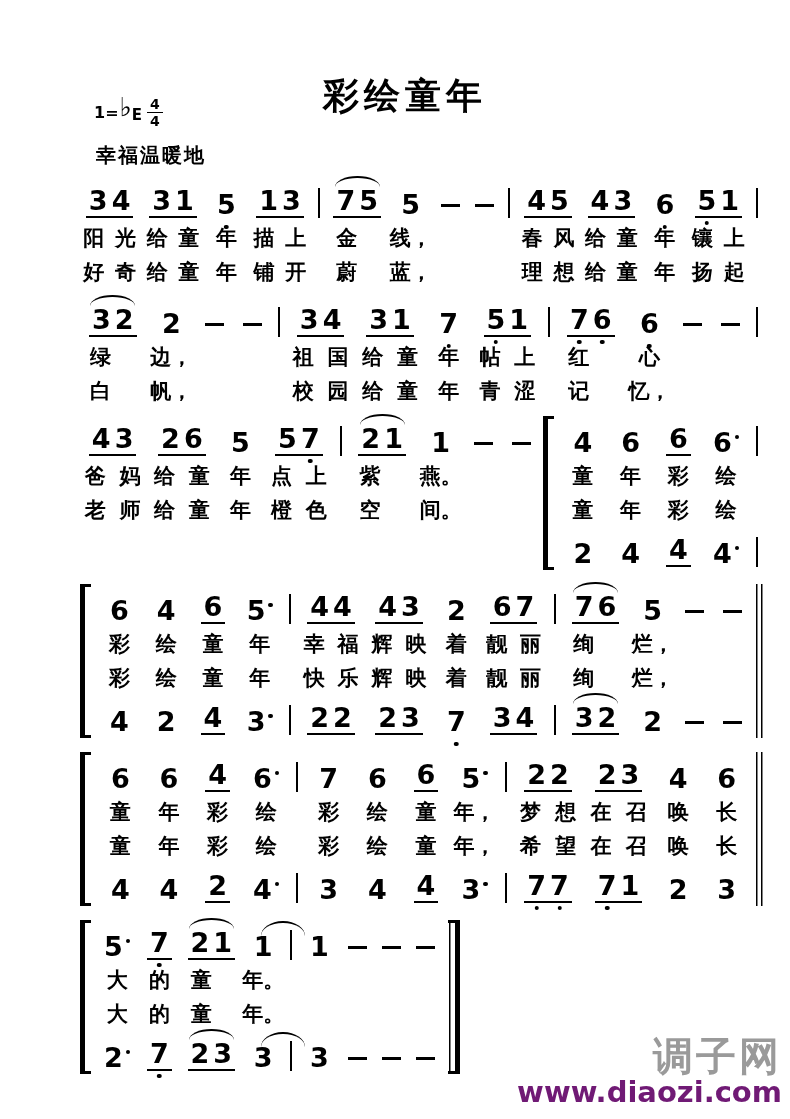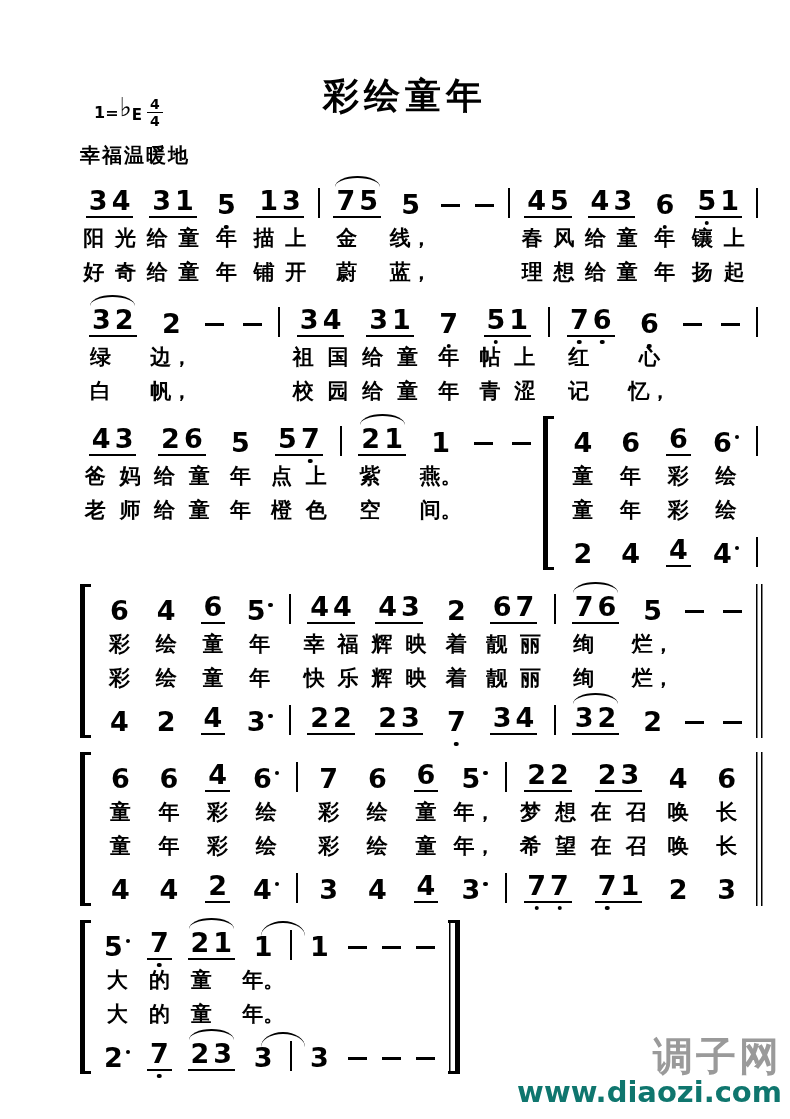--- a/index.html
+++ b/index.html
@@ -13,21 +13,21 @@
   .key{position:absolute;top:94px;left:94px;display:flex;align-items:flex-start;
        font-weight:700;font-family:"DejaVu Sans",sans-serif;}
   .key .kp{font-size:16px;margin-top:9px;}
   .key .flat{font-size:26px;line-height:1;margin:0 0 0 1px;}
   .key .klet{font-size:15px;margin-top:12px;}
   .key .fr{display:inline-flex;flex-direction:column;align-items:center;
            font-size:14px;line-height:1.15;margin-left:5px;margin-top:2px;}
   .key .fr .num{border-bottom:1.5px solid #000;padding:0 3px;}
   .credits{position:absolute;top:102px;right:52px;text-align:right;
            font-size:19px;font-weight:700;line-height:1.75;}
-  .tempo{position:absolute;top:142px;left:80px;font-size:20px;font-weight:700;letter-spacing:2px;}
+  .tempo{position:absolute;top:142px;left:96px;font-size:20px;font-weight:700;letter-spacing:2px;}
 
   
   #score{position:absolute;top:178px;left:78px;right:26px;}
   .sys{display:flex;align-items:stretch;margin-bottom:8px;}
   .sys.v2{margin-bottom:14px;}
   .sys:last-child{width:56%;}
 
   .tok{display:flex;flex-direction:column;flex:1 1 0;min-width:0;}
   .tok.bar{flex:0 0 14px;}
   .rn{height:40px;display:flex;align-items:flex-end;justify-content:center;
@@ -1574,15 +1574,15 @@
               <span class="dash"></span>
             </div>
           </div>
         </div>
         <div class="endbrk"></div>
       </div>
     </div>
 
   <div class="wm">
     <div class="wm-name" style="color: rgb(154, 154, 154);">调子网</div>
-    <div class="wm-url" style="color: #0f766e;">www.diaozi.com</div>
+    <div class="wm-url" style="color: #701a75;">www.diaozi.com</div>
   </div>
 </div>
 
 </body></html>

